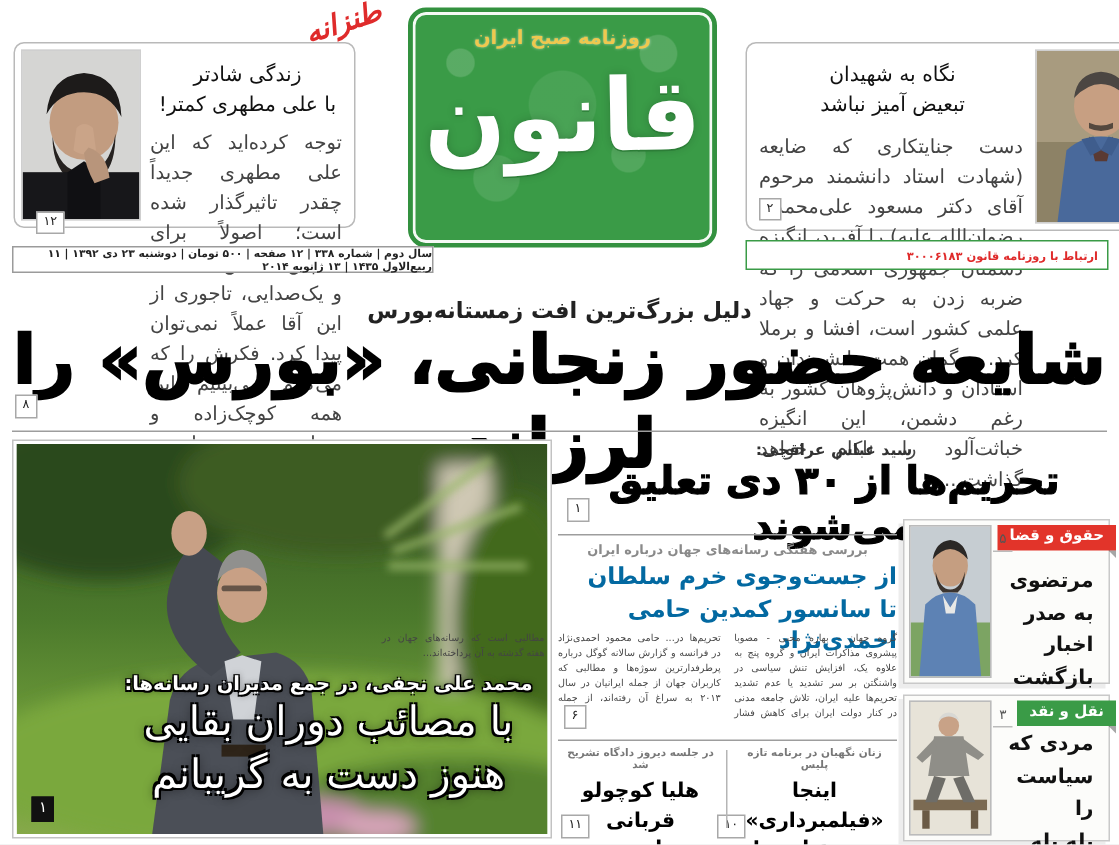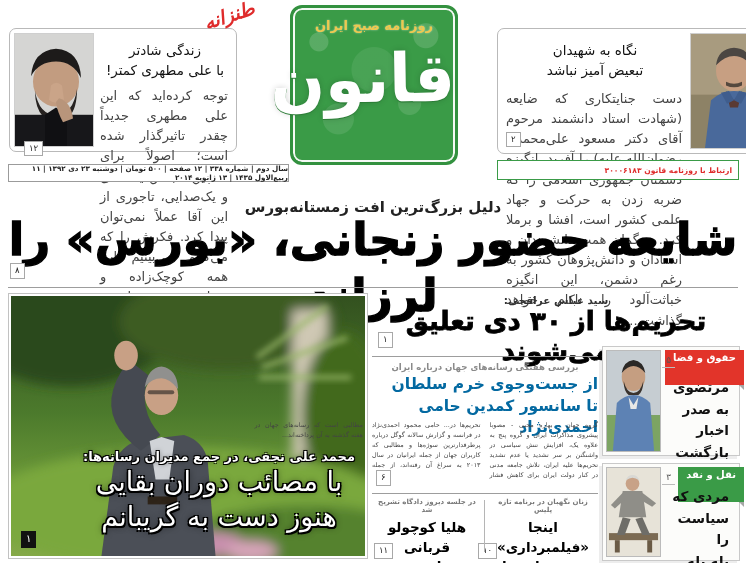--- a/index.html
+++ b/index.html
@@ -37,21 +37,21 @@
   }
   .badge-dark { background:#111; color:#fff; border-color:#111; }
 
   #satire-label {
     left:200px; top:4px; width:58px; color:#df2b2b; font-weight:bold; font-style:italic;
     font-size:19px; transform:rotate(-18deg); text-align:center; letter-spacing:1px;
   }
 
   
   #masthead {
-    left:290px; top:5px; width:168px; height:160px; border-radius:12px;
+    left:272px; top:5px; width:206px; height:160px; border-radius:12px;
     background:
       radial-gradient(circle at 16% 22%, rgba(255,255,255,.16) 0 9px, transparent 10px),
       radial-gradient(circle at 82% 18%, rgba(255,255,255,.14) 0 12px, transparent 13px),
       radial-gradient(circle at 28% 72%, rgba(255,255,255,.10) 0 15px, transparent 16px),
       radial-gradient(circle at 72% 62%, rgba(255,255,255,.12) 0 11px, transparent 12px),
       radial-gradient(circle at 50% 40%, rgba(255,255,255,.08) 0 22px, transparent 23px),
       #3a9b47;
     border:3px solid #33913f;
     box-shadow: inset 0 0 0 2px rgba(255,255,255,.95);
   }
@@ -131,21 +131,21 @@
   .side-box {
     position:absolute; left:602px; width:138px; background:#fcfcfa;
     border:1px solid #c9c9c9; box-shadow:-3px 3px 0 rgba(0,0,0,.07);
   }
   #side-box1 { top:346px; height:110px; }
   #side-box2 { top:463px; height:98px; }
   .side-photo { position:absolute; left:3px; top:3px; bottom:3px; width:55px; border:1px solid #bbb; overflow:hidden; background:#ddd; }
   .side-photo svg { width:100%; height:100%; display:block; }
   .side-tab {
     position:absolute; top:3px; right:-5px; color:#fff; font-weight:bold; font-size:10px;
-    padding:2px 8px 21px; line-height:1.2;
+    padding:2px 8px 3px; line-height:1.2;
   }
   .side-tab.red { background:#e2342a; }
   .side-tab.green { background:#3a9b47; }
   .side-tab::after {
     content:""; position:absolute; right:0; bottom:-5px;
     border-left:5px solid transparent; border-top:5px solid rgba(0,0,0,.35);
   }
   .side-page { position:absolute; right:64px; top:8px; font-size:9px; color:#555; border-bottom:1px solid #bbb; padding:0 4px 2px; }
   .side-headline {
     position:absolute; right:10px; left:64px; top:30px; text-align:right;

